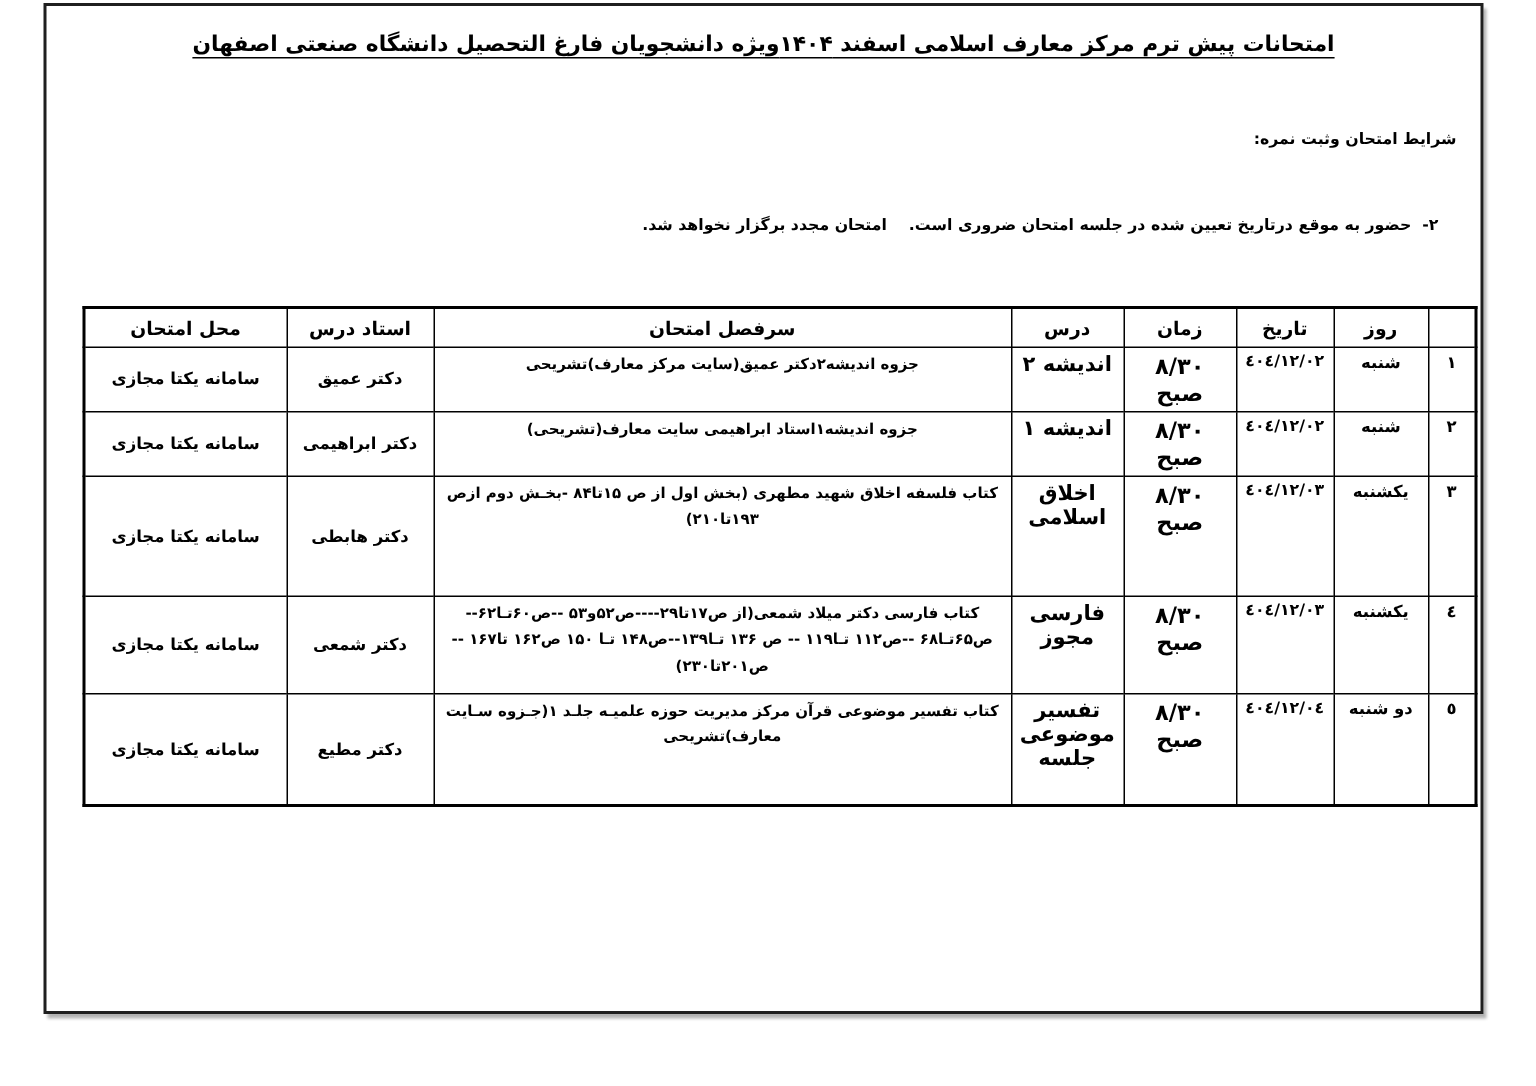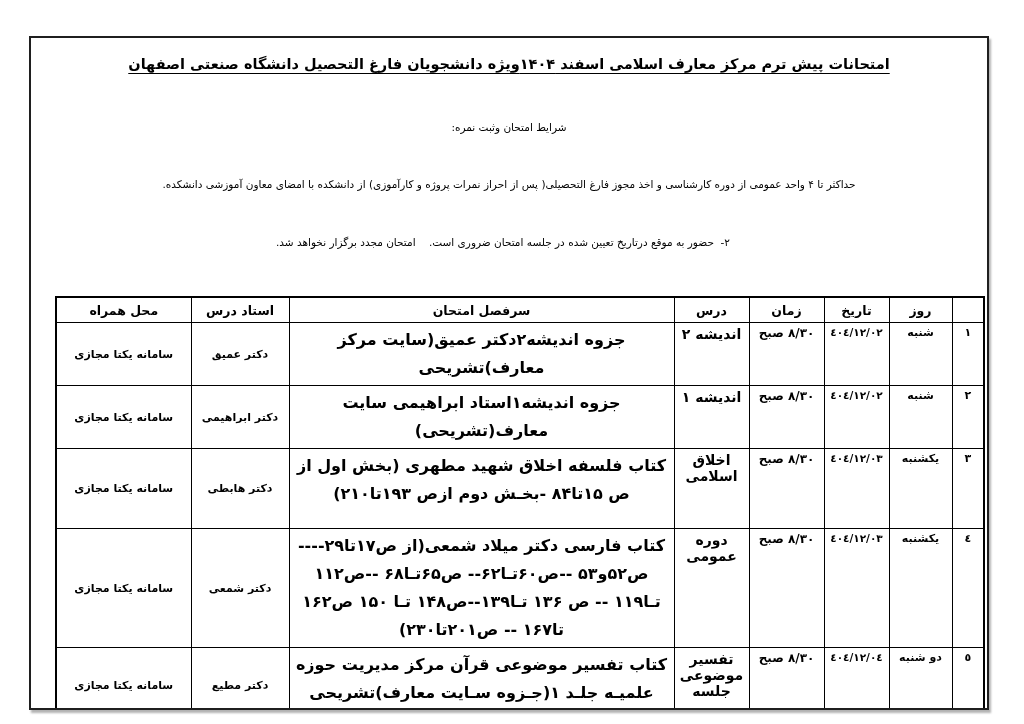--- a/index.html
+++ b/index.html
@@ -2,64 +2,63 @@
 <html lang="fa"><head>
 <meta charset="utf-8">
 <style>
   html,body{margin:0;padding:0;}
   body{
     width:1024px;height:724px;position:relative;background:#ffffff;
     font-family:"DejaVu Sans",sans-serif;color:#000;
     -webkit-font-smoothing:antialiased;
   }
   .page{
-    position:absolute;left:29px;top:36px;width:960px;height:674px;
+    position:absolute;left:29px;top:2px;width:960px;height:674px;
     background:#fff;border:2px solid #1f1f1f;
     box-shadow:2px 3px 2px rgba(0,0,0,0.30);
     direction:rtl;overflow:hidden;box-sizing:border-box;
   }
   .doc-title{
     margin-top:18px;text-align:center;font-weight:bold;font-size:14.5px;
     text-decoration:underline;text-underline-offset:4px;letter-spacing:0;
   }
   .notes{
-    margin:8px 16px 0 16px;font-size:10.5px;font-weight:normal;
-    line-height:1.8;text-align:center;white-space:pre-wrap;
+    margin:8px 16px 0 16px;font-size:10.5px;font-weight:bold;
+    line-height:1.8;text-align:right;white-space:pre-wrap;
   }
   .notes .note-heading{margin-bottom:1px;}
   .notes .note-line{margin-bottom:1px;}
   .notes .note-item{padding-right:12px;}
   table.exam{
     table-layout:fixed;border-collapse:collapse;width:928px;
     margin:6px 2px 0 auto;border:2px solid #000;
     font-size:11px;font-weight:bold;
   }
   table.exam th,table.exam td{
     border:1px solid #000;padding:3px 4px;text-align:center;
     overflow:hidden;box-sizing:border-box;
   }
   table.exam thead th{height:26px;font-size:12.5px;vertical-align:middle;}
   td.col-num{vertical-align:top;font-size:11px;}
   td.col-day,td.col-date,td.col-time,td.col-course{vertical-align:top;padding-top:7px;}
   td.col-date{font-size:10.5px;}
-  td.col-time{font-size:12px;}
+  td.col-time{font-size:15px;}
   td.col-course{font-size:14px;}
-  td.col-syllabus{vertical-align:top;padding-top:6px;font-size:16px;line-height:1.75;}
+  td.col-syllabus{vertical-align:top;padding-top:6px;font-size:10px;line-height:1.75;}
   td.col-instructor,td.col-location{vertical-align:middle;font-size:11px;margin-left:11px;}
 </style>
 </head>
 <body>
 
 <div class="page">
 
   <div class="doc-title">امتحانات پیش ترم مرکز معارف اسلامی اسفند ۱۴۰۴ویژه دانشجویان فارغ التحصیل دانشگاه صنعتی اصفهان</div>
 
   <div class="notes">
     <div class="note-heading">شرایط امتحان وثبت نمره:</div>
-    <div class="note-line">حداکثر تا ۴ واحد عمومی از دوره کارشناسی و اخذ مجوز فارغ التحصیلی( پس از احراز نمرات پروژه و کارآموزی) از دانشکده با امضای معاون آموزشی دانشکده.</div>
     <div class="note-item">۲-  حضور به موقع درتاریخ تعیین شده در جلسه امتحان ضروری است.    امتحان مجدد برگزار نخواهد شد.</div>
   </div>
 
   <table class="exam" dir="rtl">
     <colgroup>
       <col style="width:32px">
         <col style="width:63px">
         <col style="width:65px">
       <col style="width:75px">
         <col style="width:75px">
@@ -69,21 +68,21 @@
     </colgroup>
     <thead>
       <tr>
         <th></th>
         <th>روز</th>
         <th>تاریخ</th>
         <th>زمان</th>
         <th>درس</th>
         <th>سرفصل امتحان</th>
         <th>استاد درس</th>
-        <th>محل همراه</th>
+        <th>محل امتحان</th>
       </tr>
     </thead>
     <tbody>
         <tr style="height: 35px;">
           <td class="col-num">۱</td>
           <td class="col-day">شنبه</td>
           <td class="col-date">٤٠٤/١٢/٠٢</td>
           <td class="col-time">۸/۳۰ صبح</td>
           <td class="col-course">اندیشه ۲</td>
           <td class="col-syllabus">جزوه اندیشه۲دکتر عمیق(سایت مرکز معارف)تشریحی</td>
@@ -108,21 +107,21 @@
           <td class="col-course">اخلاق اسلامی</td>
           <td class="col-syllabus">کتاب فلسفه اخلاق شهید مطهری  (بخش اول از ص ۱۵تا۸۴ -بخـش دوم ازص ۱۹۳تا۲۱۰)</td>
           <td class="col-instructor">دکتر هابطی</td>
           <td class="col-location">سامانه یکتا مجازی</td>
         </tr>
         <tr style="height: 65px;">
           <td class="col-num">٤</td>
           <td class="col-day">یکشنبه</td>
           <td class="col-date">٤٠٤/١٢/٠٣</td>
           <td class="col-time">۸/۳۰ صبح</td>
-          <td class="col-course">دوره عمومی</td>
+          <td class="col-course">فارسی مجوز</td>
           <td class="col-syllabus">کتاب فارسی دکتر میلاد شمعی(از ص۱۷تا۲۹----ص۵۲و۵۳ --ص۶۰تـا۶۲-- ص۶۵تـا۶۸ --ص۱۱۲ تـا۱۱۹ -- ص ۱۳۶ تـا۱۳۹--ص۱۴۸ تـا ۱۵۰   ص۱۶۲ تا۱۶۷ -- ص۲۰۱تا۲۳۰)</td>
           <td class="col-instructor">دکتر شمعی</td>
           <td class="col-location">سامانه یکتا مجازی</td>
         </tr>
         <tr style="height: 75px;">
           <td class="col-num">٥</td>
           <td class="col-day">دو شنبه</td>
           <td class="col-date">٤٠٤/١٢/٠٤</td>
           <td class="col-time">۸/۳۰ صبح</td>
           <td class="col-course">تفسیر موضوعی جلسه</td>

